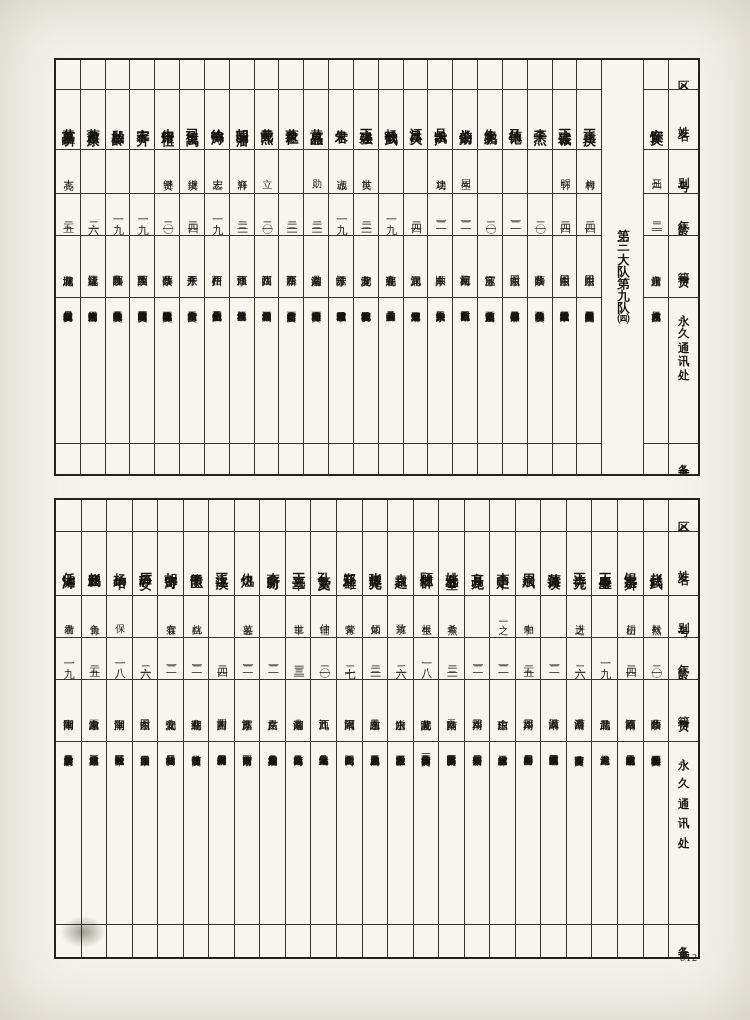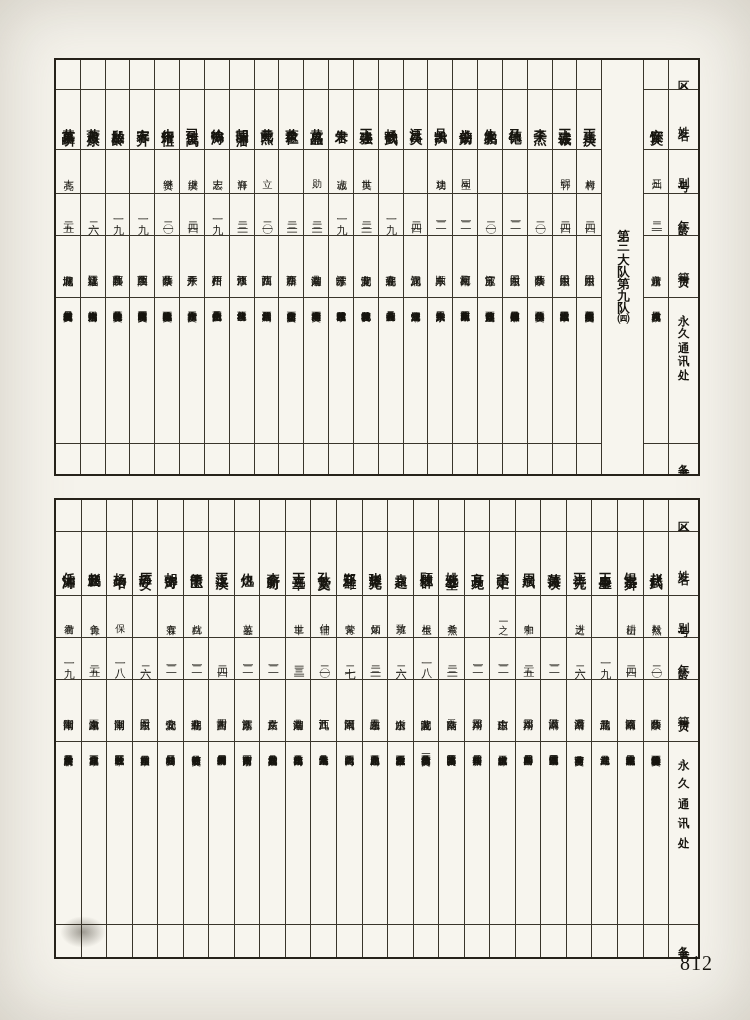--- a/index.html
+++ b/index.html
@@ -44,21 +44,21 @@
   .table-top .cell-note{height:30px;}
   
   .table-bottom .cell-division{height:32px;}
   .table-bottom .cell-name{height:64px;}
   .table-bottom .cell-alias{height:42px;}
   .table-bottom .cell-age{height:42px;}
   .table-bottom .cell-origin{height:62px;}
   .table-bottom .cell-address{height:183px;}
   .table-bottom .cell-note{height:32px;}
   .cell-divider{flex:1 1 auto;border-bottom:none;}
-  .page-number{position:absolute;left:680px;top:952px;font-size:20px;letter-spacing:1px;}
+  .page-number{position:absolute;left:680px;top:952px;font-size:10px;letter-spacing:1px;}
   .smudge{
     position:absolute;left:60px;top:916px;width:46px;height:32px;
     background:radial-gradient(ellipse at center,rgba(50,45,35,.45),rgba(50,45,35,0) 70%);
   }
 </style>
 </head>
 <body>
 
 <div class="page">
   <div class="table table-top" id="table-top">

